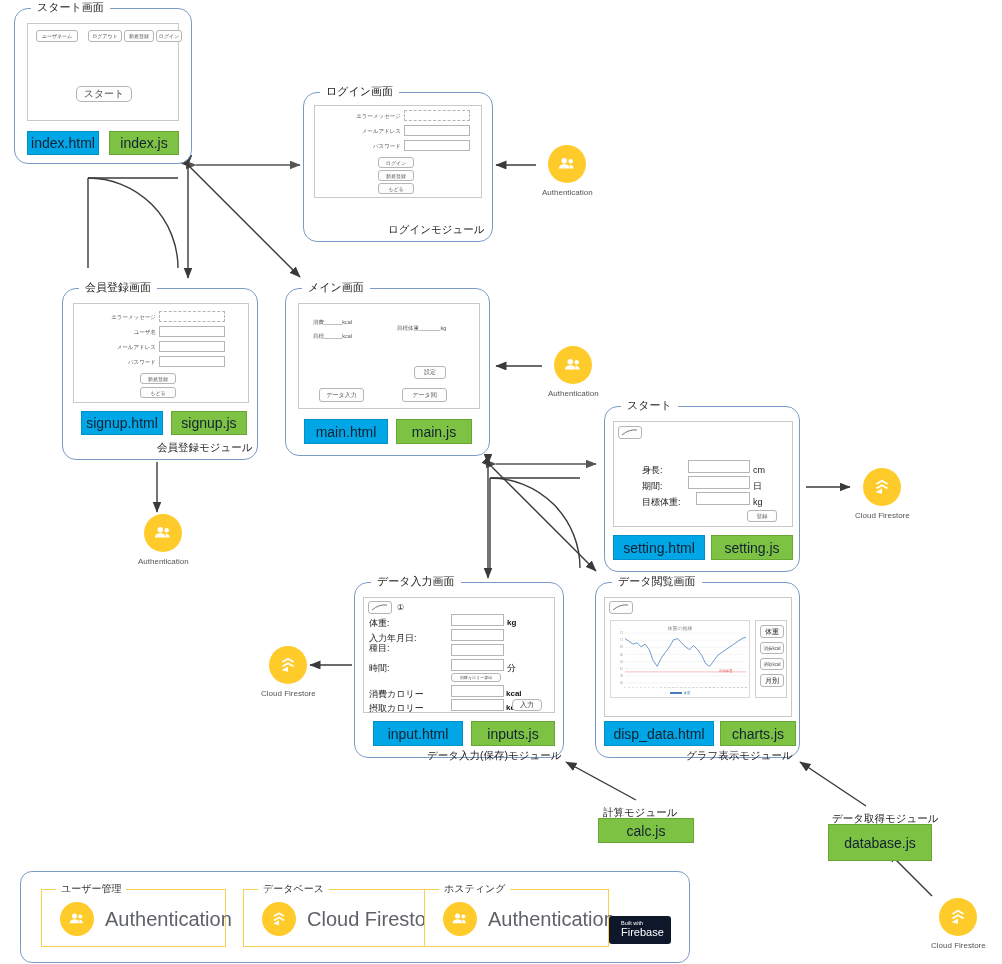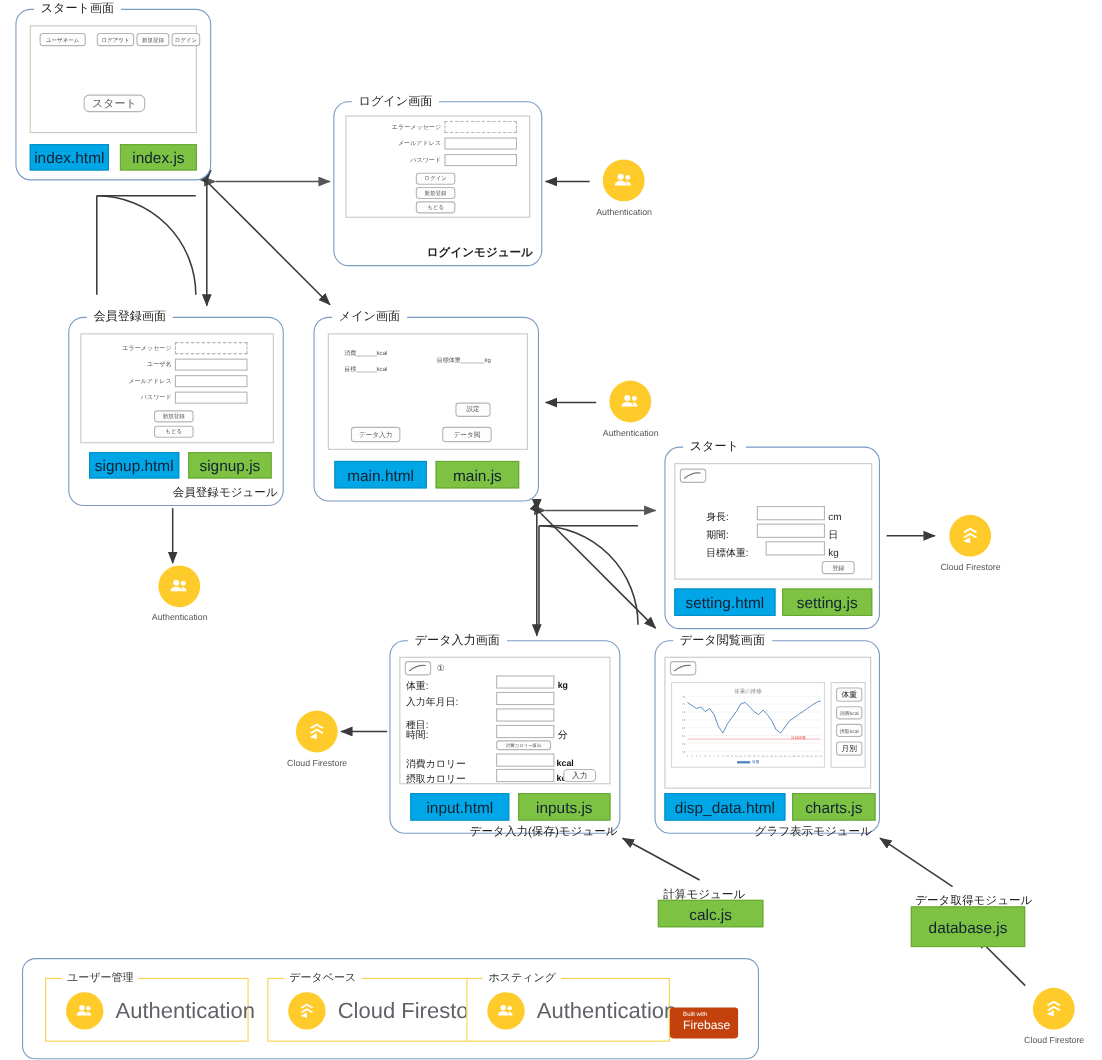--- a/index.html
+++ b/index.html
@@ -114,21 +114,21 @@
     font-size:10px;color:#333;white-space:nowrap;
   }
   .lrow{
     position:absolute;display:flex;align-items:center;gap:11px;
   }
   .lrow .disc{width:34px;height:34px;border-radius:50%;background:#ffcb2b;
     display:flex;align-items:center;justify-content:center;}
   .lrow .txt{font-size:20px;color:#5f6368;white-space:nowrap;}
 
   .fbbadge{
-    position:absolute;background:#c2410c;border-radius:3px;
+    position:absolute;background:#0f172a;border-radius:3px;
     display:flex;align-items:center;gap:4px;padding:5px 8px;box-sizing:border-box;
   }
   .fbbadge .bt{display:flex;flex-direction:column;line-height:1.05;}
   .fbbadge .bt .s{font-size:5.5px;color:#fff;}
   .fbbadge .bt .b{font-size:11px;color:#fff;}
 
   
   .chartbox{position:absolute;border:1px solid #d8d8d8;background:#fff;box-sizing:border-box;}
   .chart-title{position:absolute;width:100%;text-align:center;font-size:5px;color:#888;}
   .sidebtns{position:absolute;border:1px solid #cfcfcf;box-sizing:border-box;background:#fff;}
@@ -200,21 +200,21 @@
     <div class="lab r" style="left:0px;top:23px;width:86px;font-size:5.5px;">メールアドレス</div>
     <div class="fld" style="left:89px;top:19px;width:66px;height:11px;"></div>
     <div class="lab r" style="left:0px;top:38px;width:86px;font-size:5.5px;">パスワード</div>
     <div class="fld" style="left:89px;top:34px;width:66px;height:11px;"></div>
     <div class="btn" style="left:63px;top:51px;width:36px;height:11px;font-size:5px;">ログイン</div>
     <div class="btn" style="left:63px;top:64px;width:36px;height:11px;font-size:5px;">新規登録</div>
     <div class="btn" style="left:63px;top:77px;width:36px;height:11px;font-size:5px;">もどる</div>
   </div>
   <div class="chip html" style="left:10px;top:205px;width:78px;height:24px;">login.html</div>
   <div class="chip js" style="left:96px;top:205px;width:82px;height:24px;">login.js</div>
-  <div class="mod-label" style="left:84px;top:130px;font-weight:bold;">ログインモジュール</div>
+  <div class="mod-label" style="left:84px;top:130px;">ログインモジュール</div>
 </div>
 
 <div class="card" style="left:62px;top:288px;width:196px;height:172px;">
   <div class="card-title">会員登録画面</div>
   <div class="mock" style="left:10px;top:14px;width:176px;height:100px;">
     <div class="lab r" style="left:0px;top:11px;width:82px;font-size:5.5px;">エラーメッセージ</div>
     <div class="fld dashed" style="left:85px;top:7px;width:66px;height:11px;"></div>
     <div class="lab r" style="left:0px;top:26px;width:82px;font-size:5.5px;">ユーザ名</div>
     <div class="fld" style="left:85px;top:22px;width:66px;height:11px;"></div>
     <div class="lab r" style="left:0px;top:41px;width:82px;font-size:5.5px;">メールアドレス</div>
@@ -282,21 +282,21 @@
     </div>
     <div class="lab" style="left:33px;top:6px;font-size:8px;color:#333;">①</div>
 
     <div class="lab" style="left:5px;top:21px;font-size:9px;color:#222;">体重:</div>
     <div class="fld" style="left:87px;top:16px;width:53px;height:12px;"></div>
     <div class="lab" style="left:143px;top:21px;font-size:8px;color:#111;font-weight:bold;">kg</div>
 
     <div class="lab" style="left:5px;top:36px;font-size:9px;color:#222;">入力年月日:</div>
     <div class="fld" style="left:87px;top:31px;width:53px;height:12px;"></div>
 
-    <div class="lab" style="left:5px;top:57px;font-size:9px;color:#222;">種目:</div>
+    <div class="lab" style="left:5px;top:46px;font-size:9px;color:#222;">種目:</div>
     <div class="fld" style="left:87px;top:46px;width:53px;height:12px;"></div>
 
     <div class="lab" style="left:5px;top:66px;font-size:9px;color:#222;">時間:</div>
     <div class="fld" style="left:87px;top:61px;width:53px;height:12px;"></div>
     <div class="lab" style="left:143px;top:66px;font-size:9px;color:#111;">分</div>
 
     <div class="btn" style="left:87px;top:75px;width:50px;height:9px;font-size:4px;">消費カロリー算出</div>
 
     <div class="lab" style="left:5px;top:92px;font-size:9px;color:#222;">消費カロリー</div>
     <div class="fld" style="left:87px;top:87px;width:53px;height:12px;"></div>

